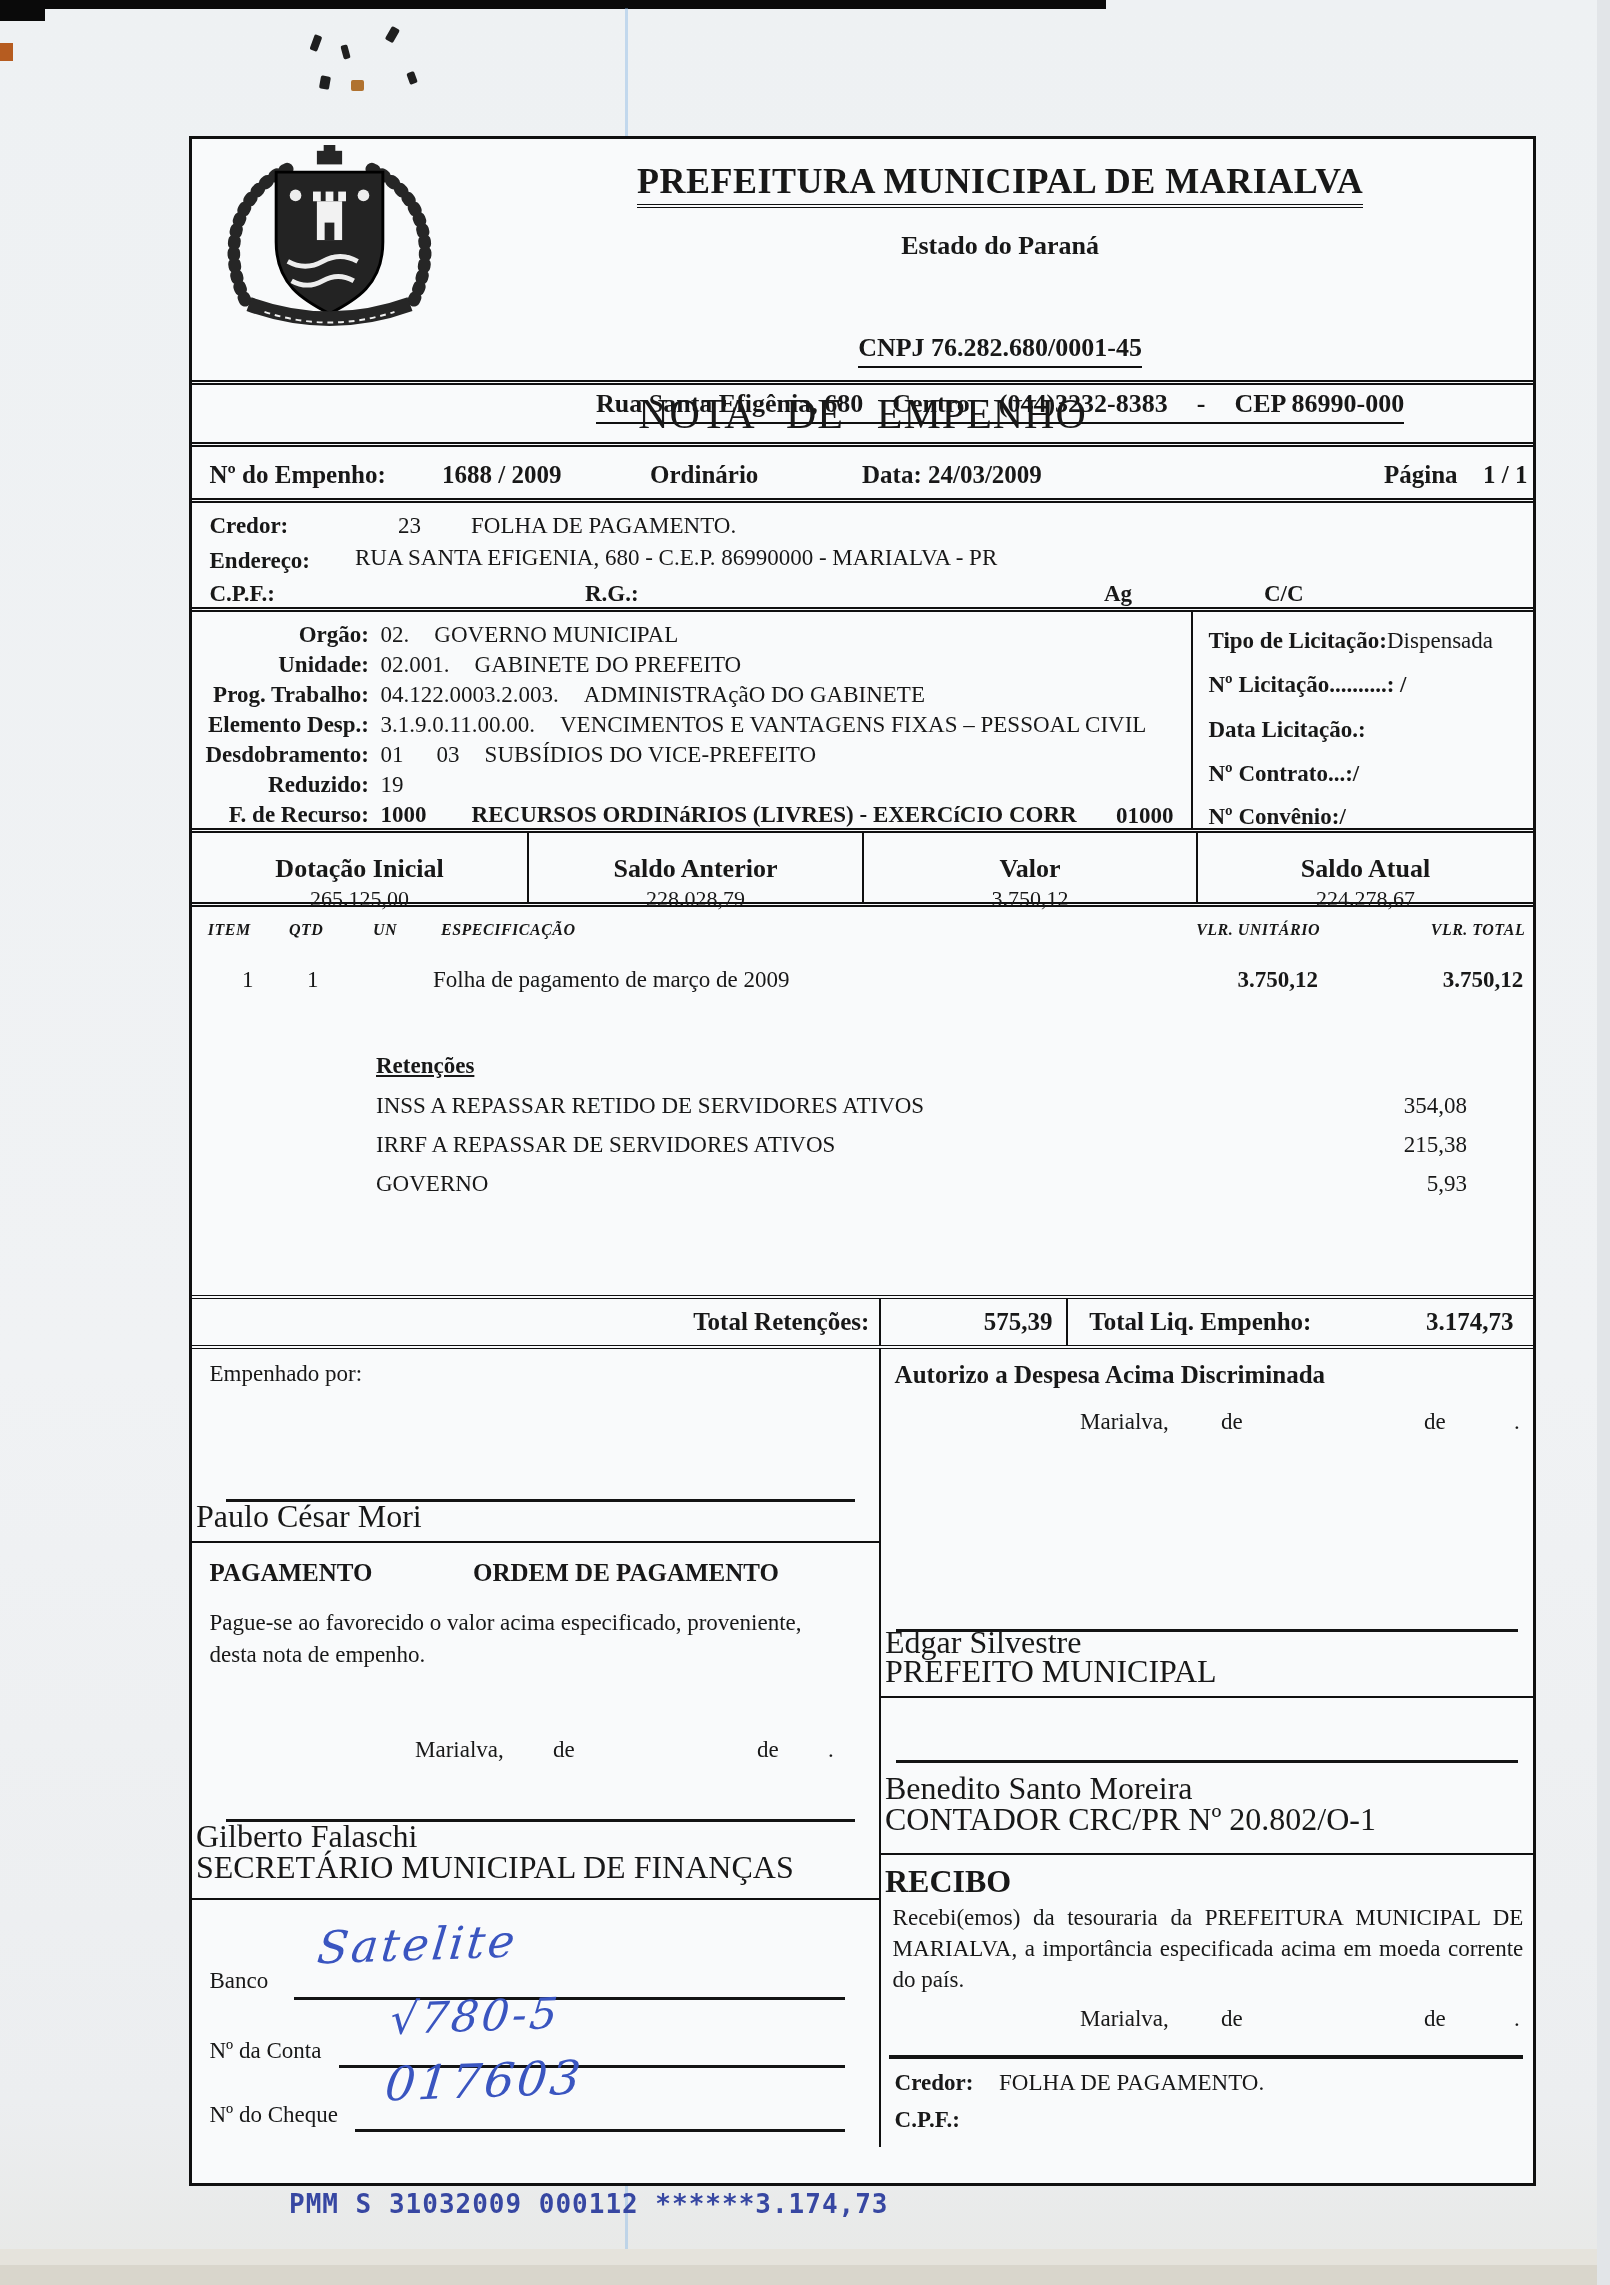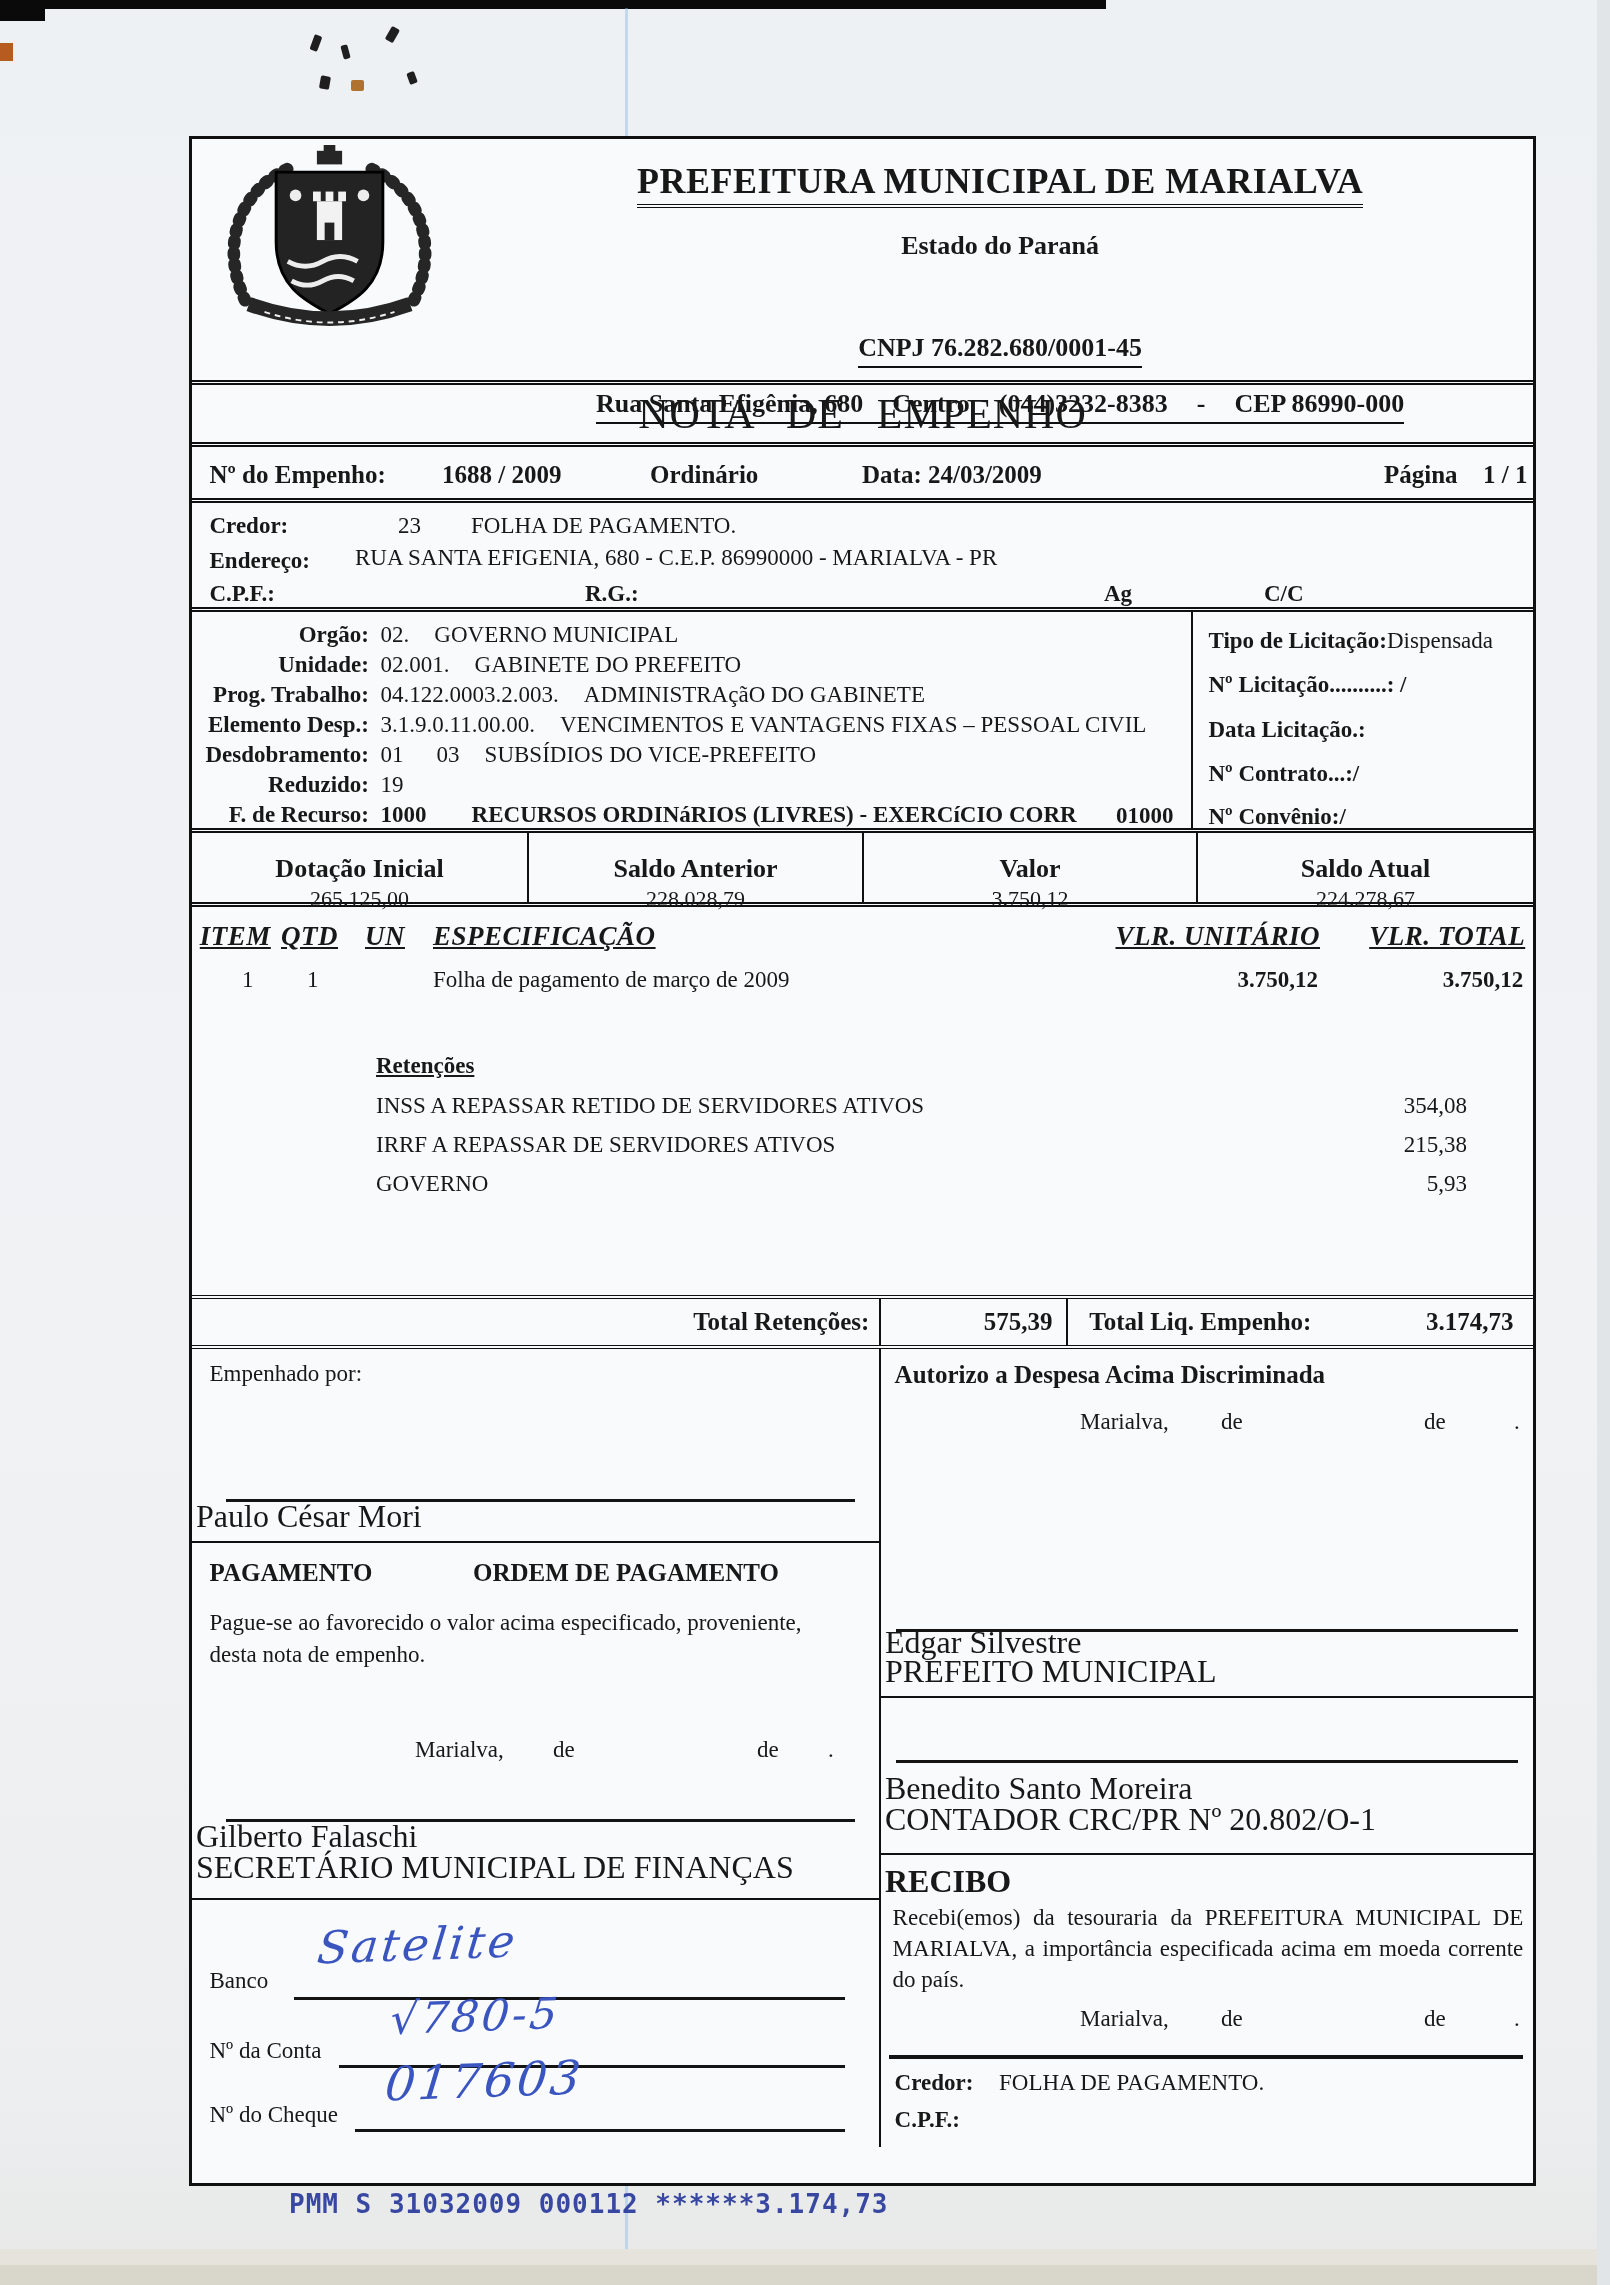--- a/index.html
+++ b/index.html
@@ -51,21 +51,21 @@
   .lic{right:0;top:0;width:342px;height:100%;border-left:2.9px solid #101010;box-sizing:border-box;}
   .lic div{position:absolute;left:15.5px;font-size:23px;font-weight:bold;white-space:nowrap;}
   
   .dot{height:74px;display:flex;}
   .dot-cell{box-sizing:border-box;text-align:center;padding-top:21px;}
   .dot-cell .lab{font-size:26px;font-weight:bold;display:block;}
   .dot-cell .val{font-size:22px;display:block;margin-top:1.9px;}
   .dv{border-right:2.9px solid #101010;}
   
   .items{height:388px;}
-  .ith{font-size:27px;font-weight:bold;font-style:italic;text-decoration:underline;letter-spacing:0.5px;}
+  .ith{font-size:16px;font-weight:bold;font-style:italic;letter-spacing:0.5px;margin-left:8px;}
   
   .totrow{height:54px;display:flex;border-top:4.9px double #101010;border-bottom:4.9px double #101010;font-size:25px;font-weight:bold;}
   .totrow>div{box-sizing:border-box;display:flex;align-items:center;}
   
   .bottom{height:798px;display:flex;}
   .bcol-l{width:689px;border-right:2.9px solid #101010;box-sizing:border-box;position:relative;}
   .bcol-r{flex:1;position:relative;}
   .bx{position:relative;box-sizing:border-box;}
   .sigline{position:absolute;height:2.9px;background:#141414;}
   .cname{position:absolute;left:4px;right:0;text-align:left;font-size:32px;}

